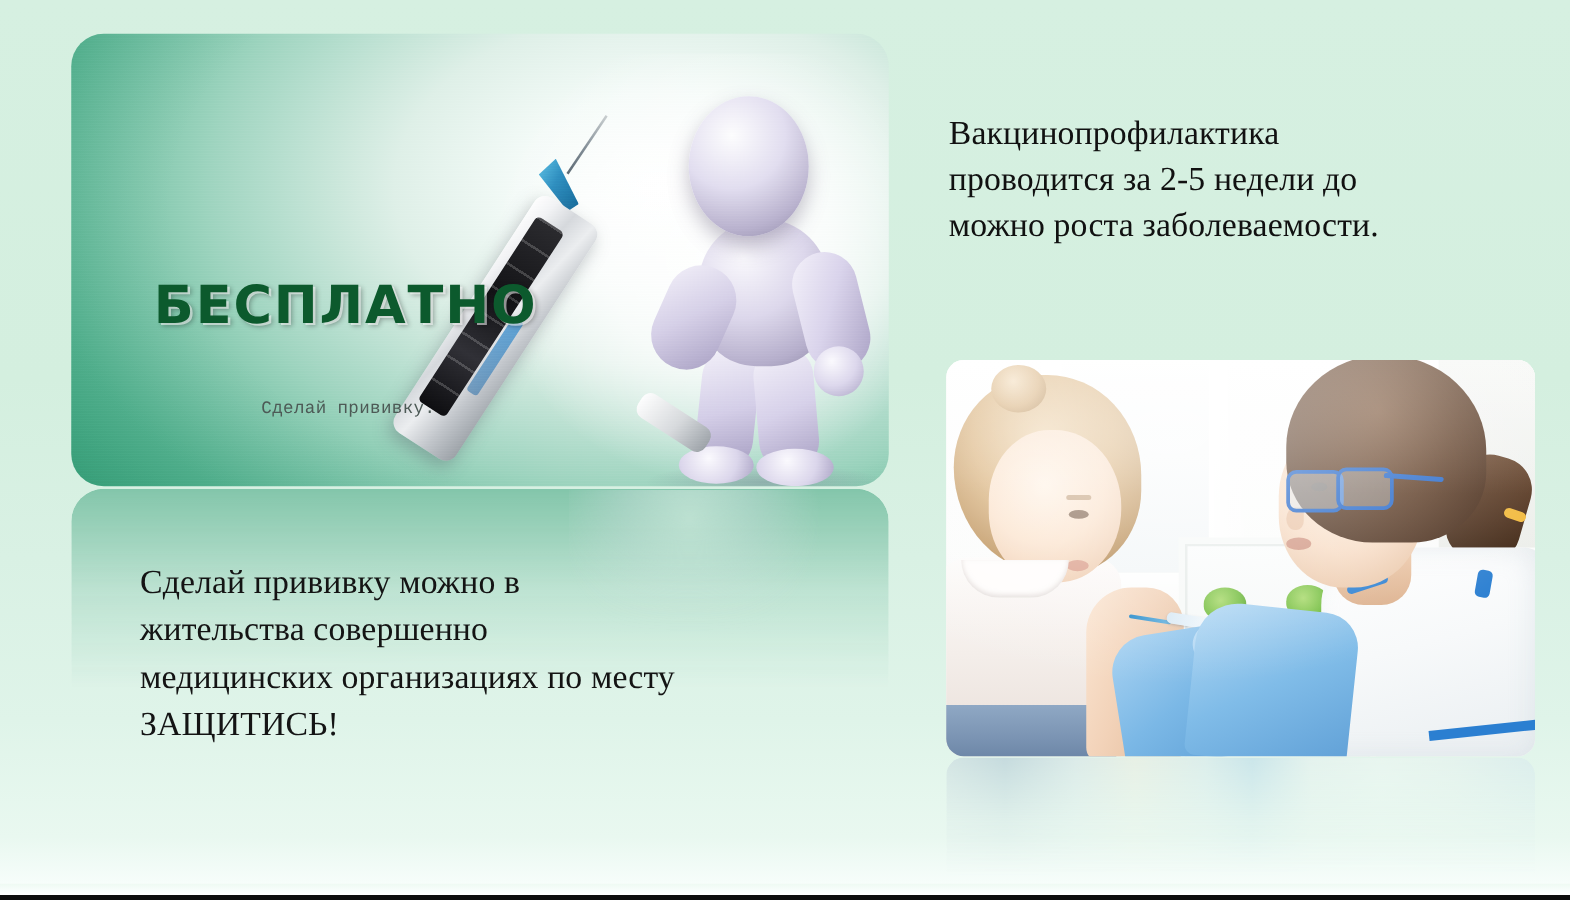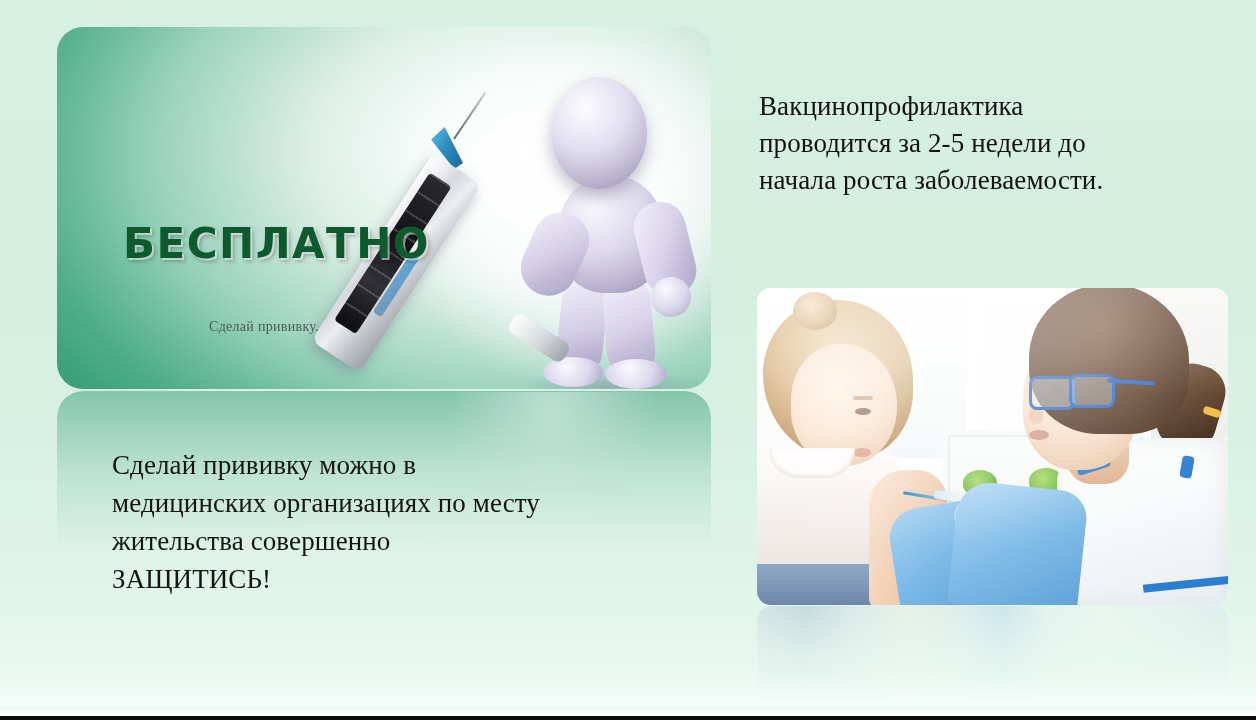--- a/index.html
+++ b/index.html
@@ -122,21 +122,21 @@
     line-height: 1;
     white-space: nowrap;
     text-shadow: 2px 2px 0 rgba(255,255,255,0.45), 3px 3px 4px rgba(0,0,0,0.28);
   }
   .poster-sub .ot  { color: #b4201c; }
   .poster-sub .flu { color: #e81109; }
   .poster-tag {
     position: absolute;
     left: 152px;
     top: 292px;
-    font-family: Liberation Serif, serif;
+    font-family: Liberation Mono, monospace;
     font-size: 14px;
     color: #4d5a56;
     letter-spacing: .3px;
     white-space: nowrap;
   }
 
   
   .figure { position: absolute; left: 398px; top: 44px; width: 256px; height: 318px; }
   .fg-glow {
     position: absolute; left: -60px; top: -28px; width: 360px; height: 360px;
@@ -560,21 +560,21 @@
       <div class="poster-tag">Сделай прививку.</div>
     </div>
   </div>
 
   <div class="poster-reflection"></div>
   <div class="poster-reflection-figure"></div>
 
   <div class="text-top-right">
     <span class="text-line">Вакцинопрофилактика</span>
     <span class="text-line">проводится за 2-5 недели до</span>
-    <span class="text-line">начала роста заболеваемости.</span>
+    <span class="text-line">можно роста заболеваемости.</span>
   </div>
 
   <div class="photo-wrap">
     <div class="photo">
       <div class="ph ph-bg"></div>
       <div class="ph ph-window"></div>
       <div class="ph ph-wall-r"></div>
       <div class="ph ph-shelf"></div>
       <div class="ph ph-shelf-div"></div>
       <div class="ph ph-plant-a"></div>
@@ -617,20 +617,20 @@
       <div class="ph ph-glove-b"></div>
 
       <div class="ph ph-haze"></div>
     </div>
   </div>
 
   <div class="photo-reflection"></div>
 
   <div class="text-bottom-left">
     <span class="text-line">Сделай прививку можно в</span>
+    <span class="text-line">жительства совершенно</span>
     <span class="text-line">медицинских организациях по месту</span>
-    <span class="text-line">жительства совершенно</span>
     <span class="text-line">ЗАЩИТИСЬ!</span>
   </div>
 
   <div class="bottom-rule-soft"></div>
   <div class="bottom-rule"></div>
 </div>
 
 </body></html>

